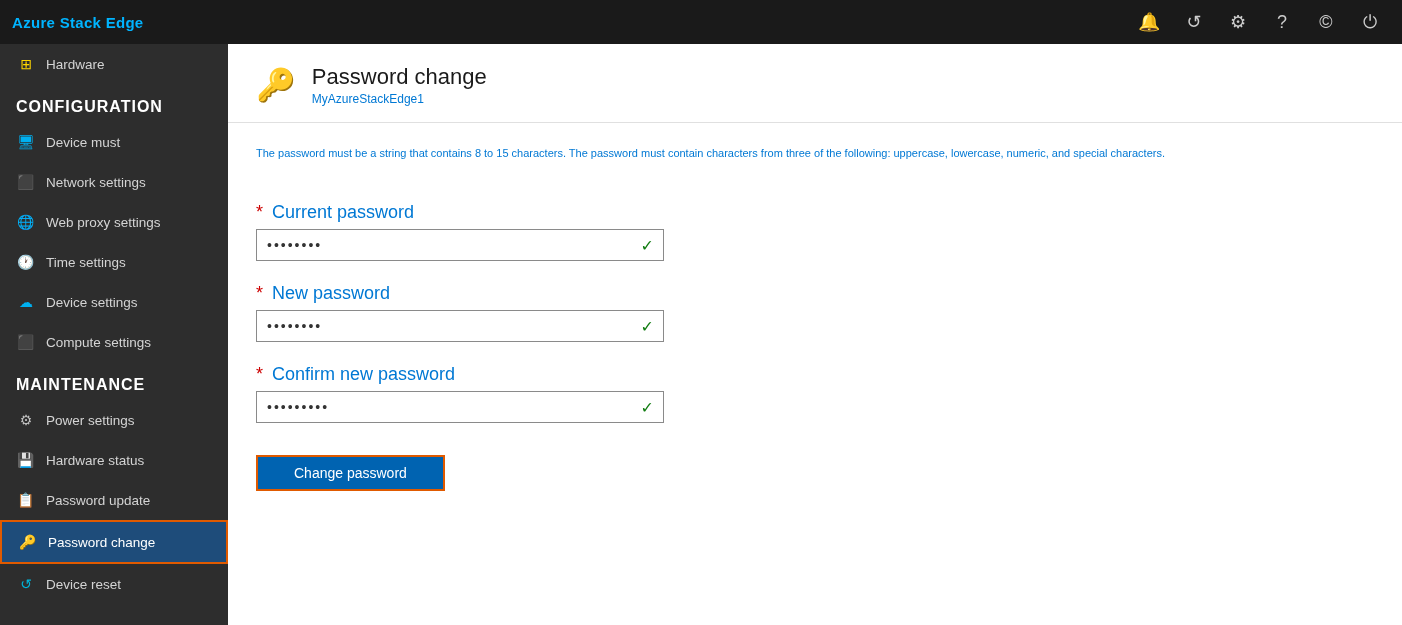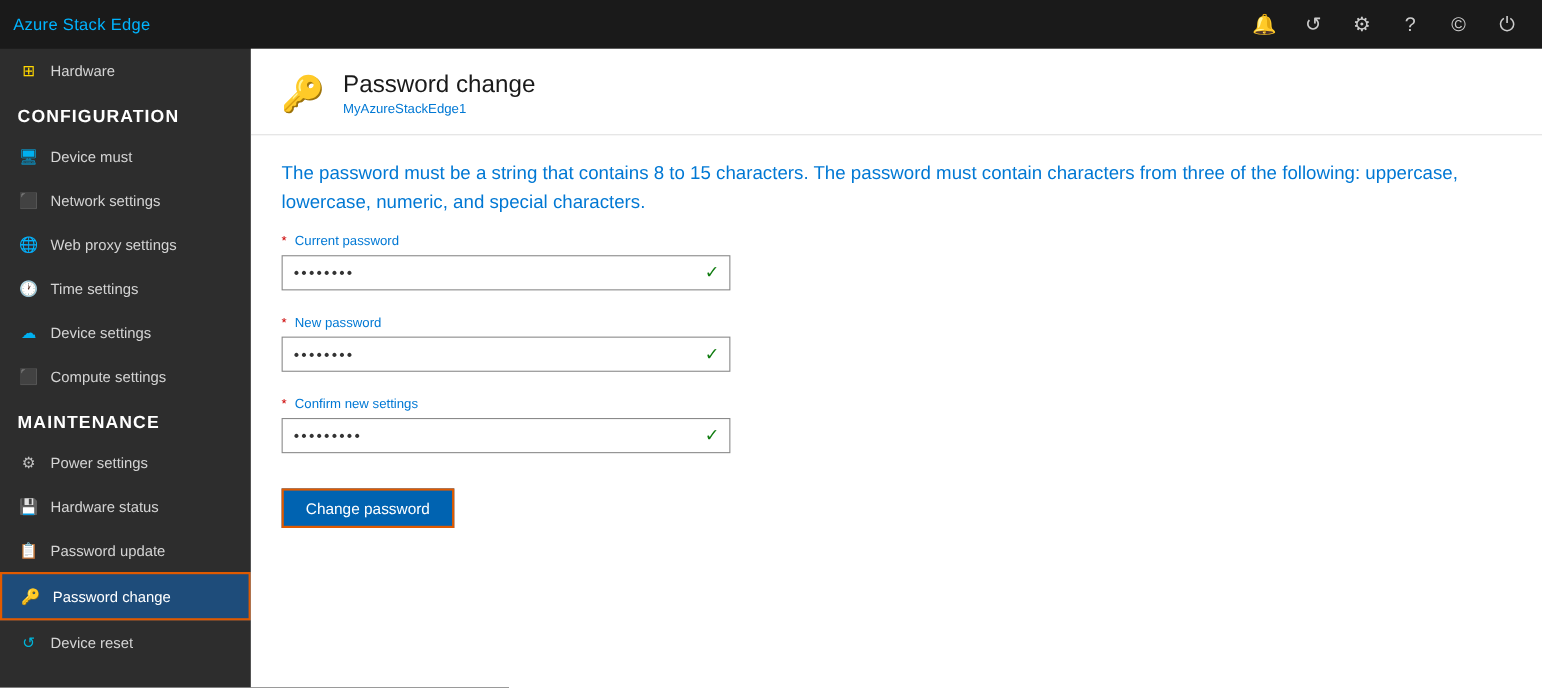--- a/index.html
+++ b/index.html
@@ -10,21 +10,21 @@
       background: #1a1a1a;
       height: 44px;
       display: flex;
       align-items: center;
       padding: 0 12px;
       flex-shrink: 0;
     }
     .topbar-title {
       color: #00b4ff;
       font-size: 15px;
-      font-weight: 400;
+      font-weight: 700;
       letter-spacing: 0.3px;
     }
     .topbar-icons {
       margin-left: auto;
       display: flex;
       gap: 4px;
     }
     .topbar-icon-btn {
       width: 40px;
       height: 40px;
@@ -121,30 +121,30 @@
     .content-header-text .subtitle {
       font-size: 12px;
       color: #0078d4;
       margin-top: 2px;
     }
     .content-body {
       padding: 22px 28px;
     }
     .info-text {
       color: #0078d4;
-      font-size: 17px;
+      font-size: 11px;
       line-height: 1.5;
-      margin-bottom: 16px;
+      margin-bottom: 40px;
       max-width: 1100px;
     }
     .form-group {
       margin-bottom: 22px;
     }
     .form-label {
-      font-size: 12px;
+      font-size: 18px;
       margin-bottom: 6px;
       display: block;
     }
     .form-label .required {
       color: #c00;
       margin-right: 4px;
     }
     .form-label .label-text {
       color: #0078d4;
     }
@@ -168,21 +168,21 @@
       top: 50%;
       transform: translateY(-50%);
       color: #107c10;
       font-size: 16px;
     }
     .change-btn {
       margin-top: 10px;
       background: #0063b1;
       color: #fff;
       border: 2px solid #e05a00;
-      padding: 8px 20px;
+      padding: 8px 36px;
       font-size: 14px;
       cursor: pointer;
       font-family: inherit;
     }
 
     
     .icon-grid { color: #ffd700; }
     .icon-device { color: #00b0f0; }
     .icon-network { color: #92d050; }
     .icon-web { color: #00b4d8; }
@@ -302,21 +302,21 @@
         <div class="input-wrapper">
           <input type="password" class="form-input" value="12345678" style="">
           <span class="input-check">✓</span>
         </div>
       </div>
 
       
       <div class="form-group">
         <label class="form-label">
           <span class="required">*</span>
-          <span class="label-text">Confirm new settings</span>
+          <span class="label-text">Confirm new password</span>
         </label>
         <div class="input-wrapper">
           <input type="password" class="form-input" value="123456789" style="">
           <span class="input-check">✓</span>
         </div>
       </div>
 
       
       <button class="change-btn">Change password</button>
     </div>

